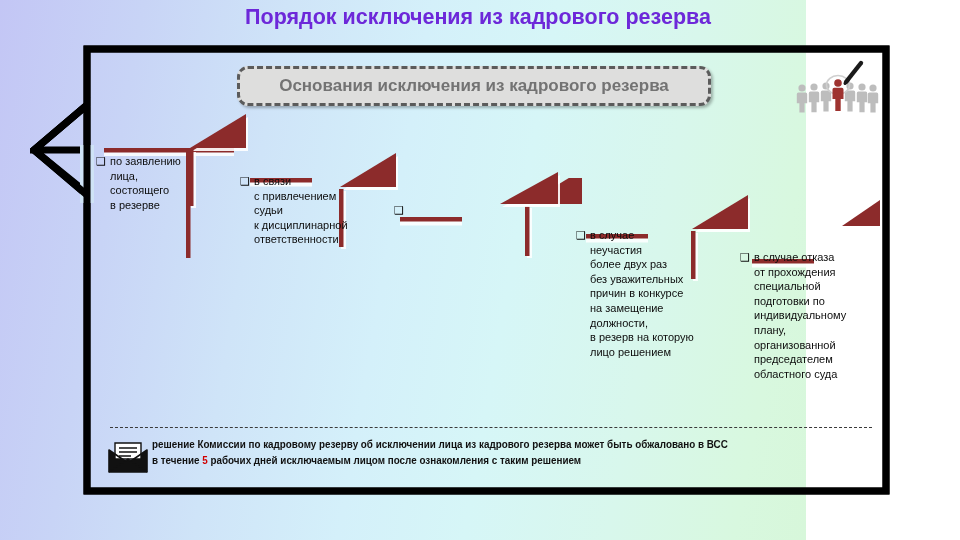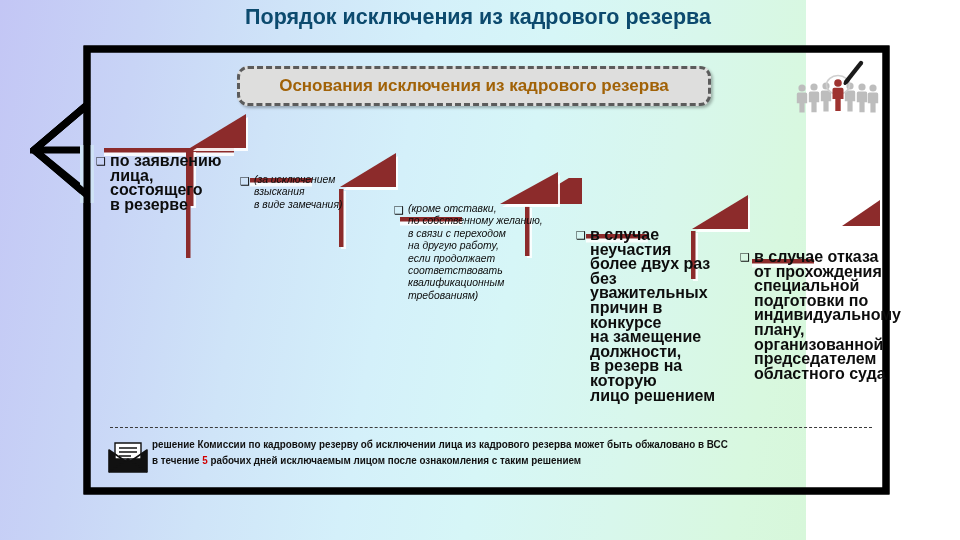--- a/index.html
+++ b/index.html
@@ -43,21 +43,21 @@
   }
 
   
   #slide-title {
     position: absolute;
     left: 0; top: 5px;
     width: 956px;
     text-align: center;
     font-size: 21.5px;
     font-weight: bold;
-    color: #0c4a6e;
+    color: #6d28d9;
     letter-spacing: 0px;
     white-space: nowrap;
   }
 
   
   #main-frame {
     position: absolute;
     left: 30px; top: 45px;
     width: 860px;
     height: 450px;
@@ -75,40 +75,40 @@
     border-radius: 11px;
     background: #dededd;
     box-shadow: 2px 2px 3px rgba(0,0,0,0.28);
     display: flex;
     align-items: center;
     justify-content: center;
   }
   #header-banner-label {
     font-size: 17px;
     font-weight: bold;
-    color: #a16207;
+    color: #737373;
     white-space: nowrap;
   }
 
   
   .connector {
     position: absolute;
   }
   .connector svg { display:block; }
 
   
   .step {
     position: absolute;
     color: #0d0d0d;
   }
   .step-main {
-    font-size: 16px;
+    font-size: 11px;
     line-height: 14.6px;
     white-space: pre-line;
-    font-weight: bold;
+    font-weight: normal;
   }
   .step-note {
     font-size: 10.4px;
     line-height: 12.4px;
     font-style: italic;
     white-space: pre-line;
     padding-left: 14px;
   }
   .step-bullet {
     position: absolute;
@@ -267,35 +267,31 @@
     <div class="step-body">
       <div class="step-main">по заявлению
 лица,
 состоящего
 в резерве</div>
     </div>
   </div>
 
   <div class="step" style="left:240px; top:174px; width:152px;">
     <span class="step-bullet">❑</span>
-    <div class="step-note">(за исключением
-взыскания
-в виде замечания)</div>
+    <div class="step-body">
+      <div class="step-main">в связи
+с привлечением
+судьи
+к дисциплинарной
+ответственности</div>
+    </div>
   </div>
 
   <div class="step" style="left:394px; top:203px; width:172px;">
     <span class="step-bullet">❑</span>
-    <div class="step-note">(кроме отставки,
-по собственному желанию,
-в связи с переходом
-на другую работу,
-если продолжает
-соответствовать
-квалификационным
-требованиям)</div>
   </div>
 
   <div class="step" style="left:576px; top:228px; width:158px;">
     <span class="step-bullet">❑</span>
     <div class="step-body">
       <div class="step-main">в случае
 неучастия
 более двух раз
 без уважительных
 причин в конкурсе

